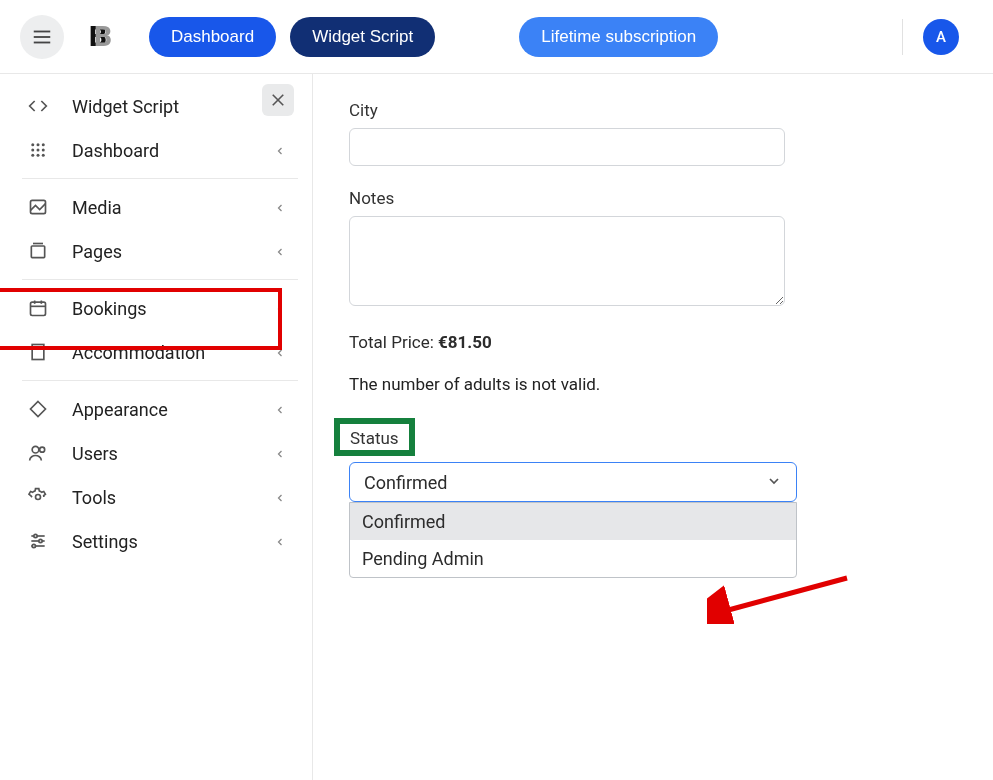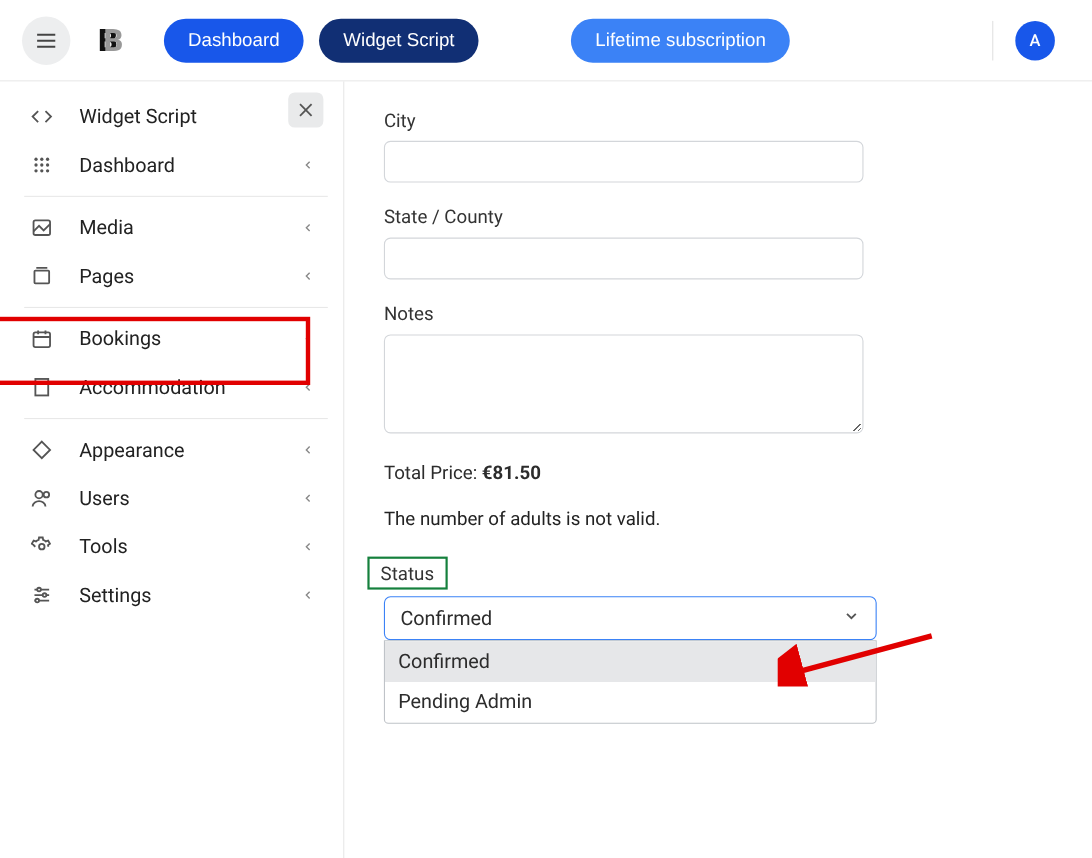--- a/index.html
+++ b/index.html
@@ -158,21 +158,21 @@
     }
     .form-input { height: 38px; }
     .form-group { margin-bottom: 22px; }
     .form-textarea { height: 90px; resize: both; }
     .textarea-wrap { position: relative; width: 436px; }
     .total-price { font-size: 17px; margin-top: 18px; margin-bottom: 22px; }
     .total-price strong { font-weight: 700; }
     .validation-msg { font-size: 17px; color: #222; margin-bottom: 24px; }
 
     .status-label-wrap {
-      border: 2px solid #15803d;
+      border: 6px solid #15803d;
       display: inline-block;
       padding: 4px 10px 2px 10px;
       margin-left: -15px;
       margin-bottom: 6px;
     }
     .status-label-wrap .form-label { margin-bottom: 0; }
 
     .select-wrap { position: relative; width: 448px; }
     .select-display {
       border: 1.5px solid #3b82f6;
@@ -384,24 +384,20 @@
 
     <div class="nav-highlight-box"></div>
   </div>
 
   <div class="content">
     <div class="form-group">
       <label class="form-label">City</label>
       <input class="form-input" value="" style="">
     </div>
     <div class="form-group">
-      <label class="form-label">State / County</label>
-      <input class="form-input" value="" style="">
-    </div>
-    <div class="form-group">
       <label class="form-label">Notes</label>
       <div class="textarea-wrap">
         <textarea class="form-textarea" style=""></textarea>
       </div>
     </div>
 
     <div class="total-price">
       <span>Total Price: </span><strong>€81.50</strong>
     </div>
 

